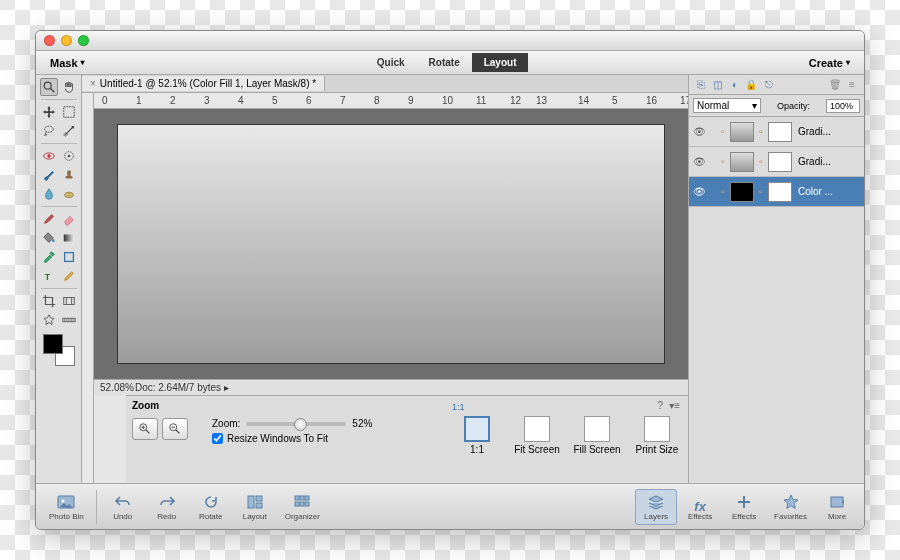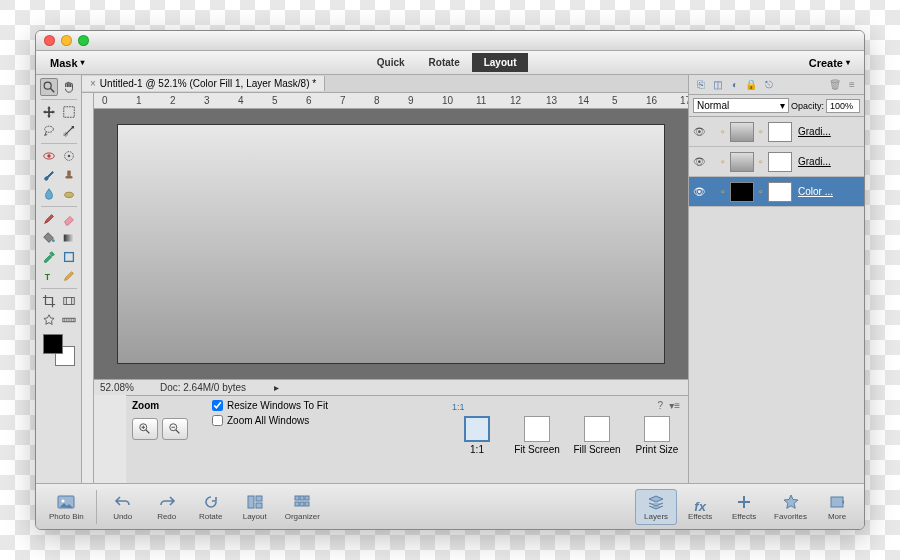--- a/index.html
+++ b/index.html
@@ -30,56 +30,56 @@
 .doctab-bar{height:18px;background:#d4d4d4;border-bottom:1px solid #a8a8a8;display:flex;align-items:center;}
 .doctab{background:#e8e8e8;border-right:1px solid #a8a8a8;padding:2px 8px;font-size:9px;display:flex;align-items:center;gap:4px;}
 .doctab .x{color:#777;}
 .canvas-wrap{flex:1;display:flex;min-height:0;}
 .vruler{width:18px;background:#e8e8e8;border-right:1px solid #a8a8a8;}
 .canvas-area{flex:1;display:flex;flex-direction:column;}
 .hruler{height:16px;background:#e8e8e8;border-bottom:1px solid #a8a8a8;position:relative;overflow:hidden;font-size:7px;color:#444;}
 .hruler span{position:absolute;top:2px;}
 .canvas-bg{flex:1;background:#6e6e6e;display:flex;align-items:center;justify-content:center;overflow:hidden;}
 .canvas{width:92%;height:88%;background:linear-gradient(#e8e8e8,#9c9c9c);box-shadow:0 0 0 1px #333;}
-.statusbar{height:16px;background:#e0e0e0;border-top:1px solid #a8a8a8;display:flex;align-items:center;font-size:9px;padding:0 6px;gap:26px;color:#333;}
+.statusbar{height:16px;background:#e0e0e0;border-top:1px solid #a8a8a8;display:flex;align-items:center;font-size:9px;padding:0 6px;gap:1px;color:#333;}
 .statusbar .caret{margin-left:2px;}
 .options{height:88px;background:#dcdcdc;border-top:1px solid #a8a8a8;display:flex;padding:4px 6px;gap:10px;margin-left:32px;}
 .opt-title{font-size:10px;font-weight:bold;position:absolute;}
 .opt-col{display:flex;flex-direction:column;gap:4px;position:relative;}
 .zoom-btns{display:flex;gap:4px;margin-top:18px;}
 .zoom-btn{width:26px;height:22px;background:linear-gradient(#fff,#ddd);border:1px solid #999;border-radius:3px;display:flex;align-items:center;justify-content:center;}
 .opt-zoom{display:flex;align-items:center;gap:6px;margin-top:18px;}
 .slider{width:100px;height:4px;background:#bbb;border-radius:2px;position:relative;}
 .slider::after{content:"";position:absolute;left:48%;top:-4px;width:11px;height:11px;background:radial-gradient(#fff,#ccc);border:1px solid #888;border-radius:50%;}
 .chk{display:flex;align-items:center;gap:4px;font-size:9px;}
 .chk input{width:11px;height:11px;}
 .preset-row{display:flex;gap:10px;margin-top:14px;}
 .preset{display:flex;flex-direction:column;align-items:center;gap:2px;font-size:8px;width:50px;}
 .preset-box{width:26px;height:26px;background:#fff;border:1px solid #999;}
 .preset.sel .preset-box{border:2px solid #4a7fb5;background:#dbe9f7;}
 .opt-corner{position:absolute;right:8px;top:4px;display:flex;gap:6px;color:#666;}
 .panels{width:176px;background:#dcdcdc;border-left:1px solid #a8a8a8;display:flex;flex-direction:column;}
 .panel-top{height:20px;border-bottom:1px solid #a8a8a8;display:flex;align-items:center;justify-content:space-between;padding:0 6px;}
 .panel-icons{display:flex;gap:5px;}
 .panel-icons span{width:12px;height:12px;display:flex;align-items:center;justify-content:center;color:#5577aa;font-size:10px;}
-.panel-blend{height:22px;border-bottom:1px solid #a8a8a8;display:flex;align-items:center;padding:0 4px;gap:2px;}
+.panel-blend{height:22px;border-bottom:1px solid #a8a8a8;display:flex;align-items:center;padding:0 4px;gap:16px;}
 .blend-sel{flex:1;background:#fff;border:1px solid #999;padding:1px 3px;font-size:9px;display:flex;justify-content:space-between;}
 .opac-lbl{font-size:9px;}
 .opac-val{background:#fff;border:1px solid #999;padding:1px 3px;font-size:9px;width:34px;}
 .layers{flex:1;overflow:auto;}
 .layer{height:30px;border-bottom:1px solid #bbb;display:flex;align-items:center;padding:0 4px;gap:3px;font-size:9px;}
 .layer.sel{background:#4a7fb5;color:#fff;}
 .eye{width:12px;text-align:center;color:#555;}
 .layer.sel .eye{color:#fff;}
 .link-col{width:8px;color:#c7a555;font-size:9px;}
 .thumb{width:24px;height:20px;border:1px solid #888;background:#fff;}
 .thumb.grad{background:linear-gradient(#ddd,#999);}
 .thumb.black{background:#000;}
 .mask{width:24px;height:20px;border:1px solid #888;background:#fff;position:relative;}
-.lname{flex:1;overflow:hidden;text-overflow:ellipsis;white-space:nowrap;padding-left:3px;text-decoration:underline;}
+.lname{flex:1;overflow:hidden;text-overflow:ellipsis;white-space:nowrap;padding-left:3px;}
 .bottombar{height:46px;background:linear-gradient(#ececec,#d0d0d0);border-top:1px solid #a8a8a8;display:flex;align-items:center;padding:0 6px;}
 .bb-group{display:flex;gap:2px;}
 .bb-btn{display:flex;flex-direction:column;align-items:center;gap:1px;padding:3px 6px;border:1px solid transparent;border-radius:3px;min-width:42px;}
 .bb-btn.active{background:#c8d5e2;border-color:#8ca5c2;}
 .bb-ico{width:20px;height:18px;display:flex;align-items:center;justify-content:center;}
 .bb-lbl{font-size:8px;color:#444;}
 .bb-sep{width:1px;height:34px;background:#b0b0b0;margin:0 5px;}
 .bb-spacer{flex:1;}
 </style>
 </head>
@@ -289,32 +289,32 @@
               <span style="left: 110px;">3</span>
               <span style="left: 144px;">4</span>
               <span style="left: 178px;">5</span>
               <span style="left: 212px;">6</span>
               <span style="left: 246px;">7</span>
               <span style="left: 280px;">8</span>
               <span style="left: 314px;">9</span>
               <span style="left: 348px;">10</span>
               <span style="left: 382px;">11</span>
               <span style="left: 416px;">12</span>
-              <span style="left: 452px; text-align: right;">13</span>
+              <span style="left: 442px; text-align: right;">13</span>
               <span style="left: 484px;">14</span>
               <span style="left: 518px;">5</span>
               <span style="left: 552px;">16</span>
               <span style="left: 586px;">17</span>
             </div>
           <div class="canvas-bg">
             <div class="canvas"></div>
           </div>
           <div class="statusbar">
             <span>52.08%</span>
-            <span>Doc: 2.64M/0 bytes</span>
+            <span>Doc: 2.64M/7 bytes</span>
             <span class="caret">▸</span>
           </div>
           <div class="options" style="position:relative;">
             <span class="opt-title">Zoom</span>
             <div class="opt-corner">
               <span>?</span>
               <span>▾≡</span>
             </div>
             <div class="opt-col" style="width:70px;">
               <div class="zoom-btns">
@@ -329,27 +329,28 @@
                 <div class="zoom-btn">
                     <svg width="14" height="14" viewBox="0 0 16 16">
                       <circle cx="6" cy="6" r="4" fill="none" stroke="#444"></circle>
                       <line x1="9" y1="9" x2="13" y2="13" stroke="#444" stroke-width="1.5"></line>
                       <line x1="4" y1="6" x2="8" y2="6" stroke="#444"></line>
                     </svg>
                   </div>
               </div>
             </div>
             <div class="opt-col" style="width:230px;">
+              <div class="opt-zoom">
+                <span>Zoom:</span>
+                <div class="slider"></div>
+                <span>52%</span>
+              </div>
               <label class="chk">
                   <input type="checkbox" checked="" style="">
                   <span>Resize Windows To Fit</span>
-                </label>
-              <label class="chk">
-                  <input type="checkbox" style="">
-                  <span>Zoom All Windows</span>
                 </label>
             </div>
             <div class="opt-col">
               <div style="font-size:9px;color:#37a;margin-top:2px;">1:1</div>
               <div class="preset-row" id="presets" style="margin-top:0;">
                   <div class="preset sel">
                     <div class="preset-box"></div>
                     <span>1:1</span>
                   </div>
                   <div class="preset">

